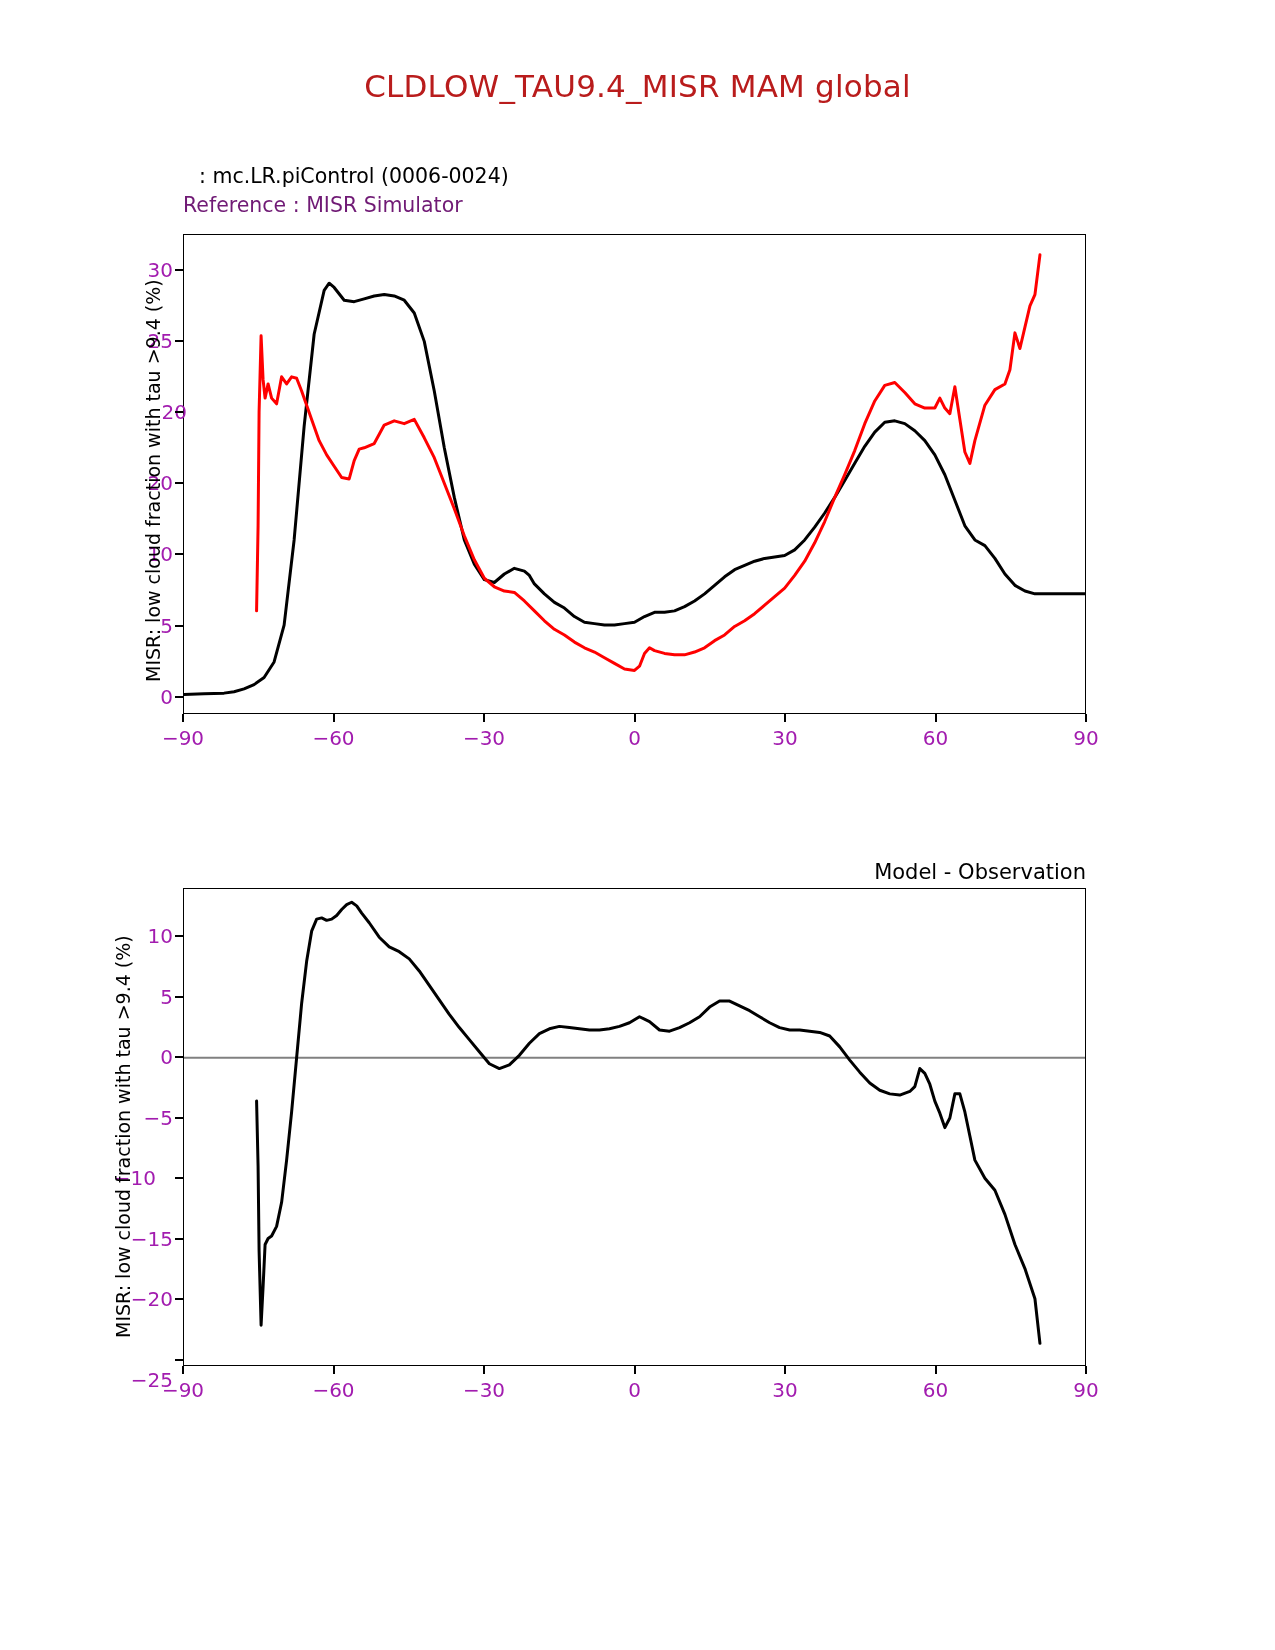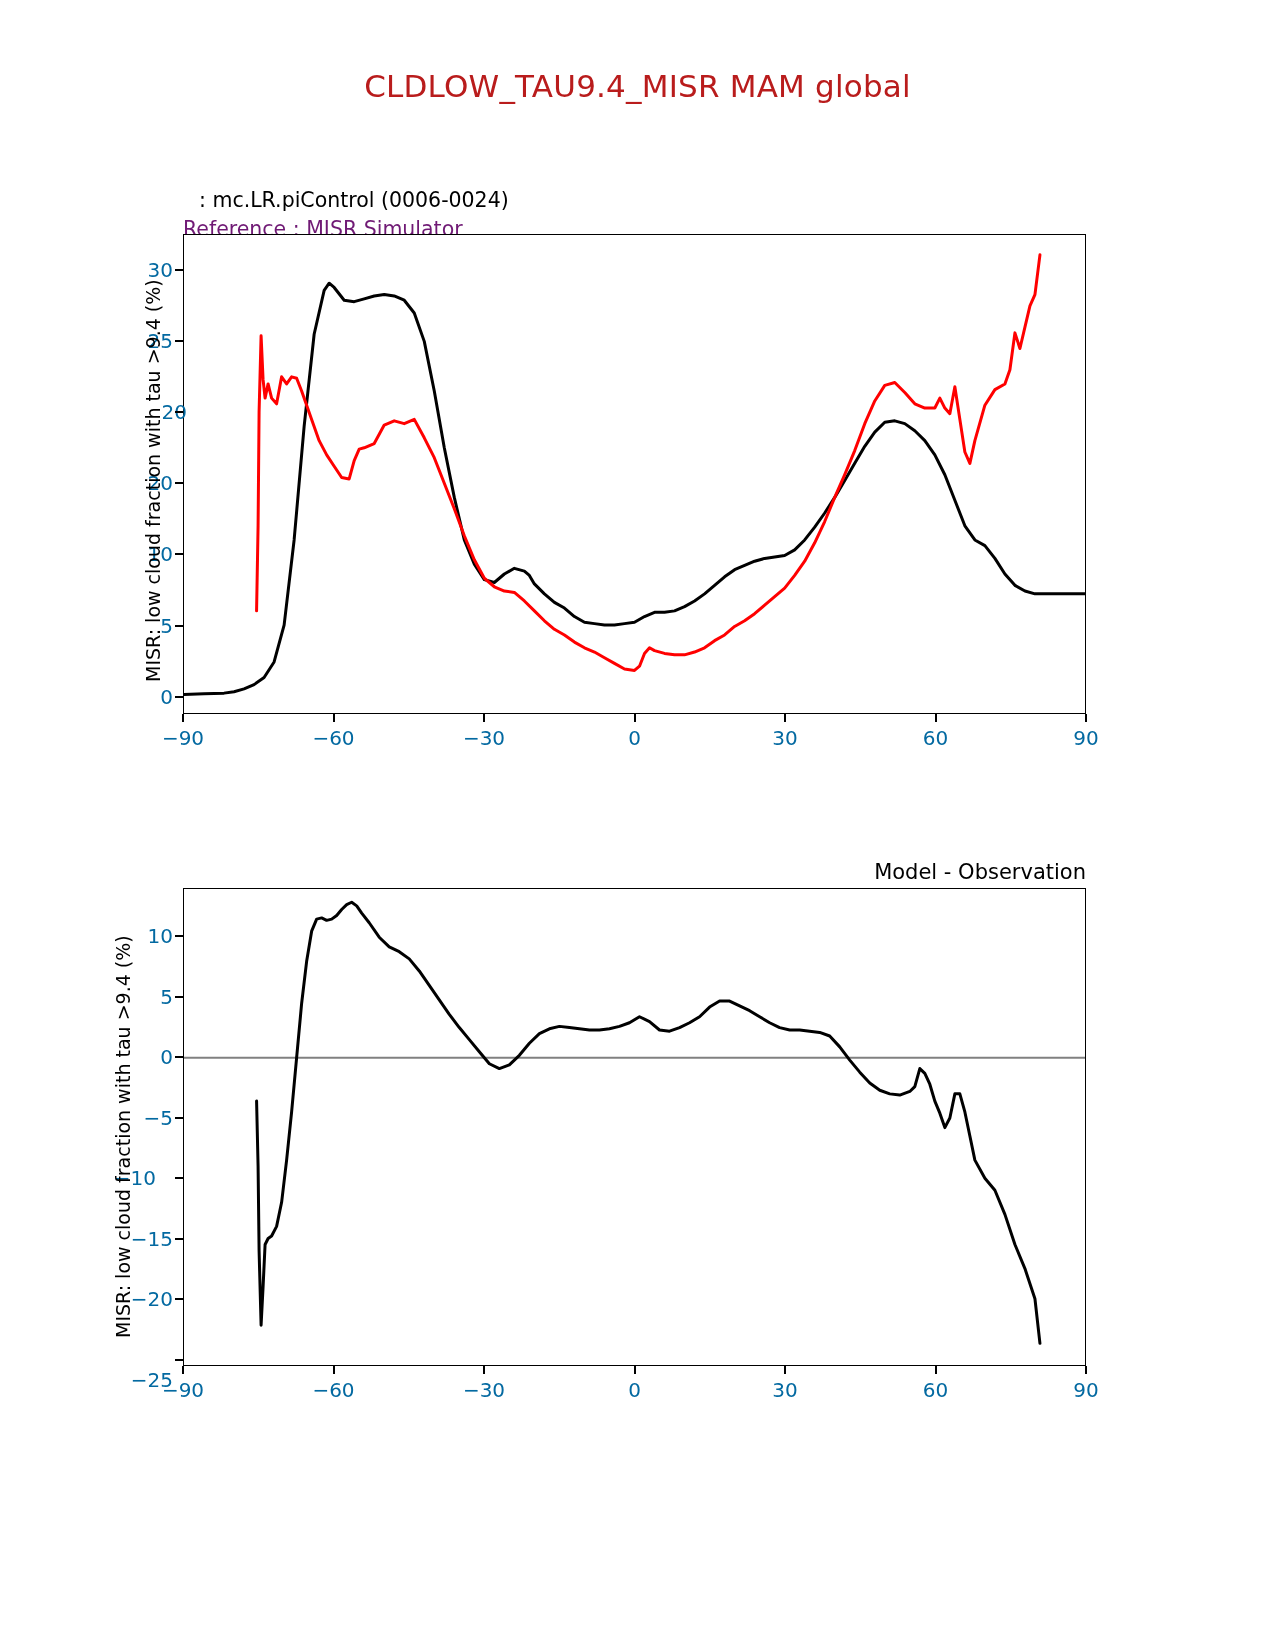--- a/index.html
+++ b/index.html
@@ -30,21 +30,21 @@
     letter-spacing: 0.2px;
     color: #b91c1c;
   }
   .legend {
     position: absolute;
     left: 183px;
     top: 162px;
     font-size: 20.5px;
     line-height: 29px;
   }
-  .legend .line1 { color: #000000; padding-left: 16px; margin-top: 24px;}
+  .legend .line1 { color: #000000; padding-left: 16px;}
   .legend .line2 { color: #701a75; }
 
   
   .plot {
     position: absolute;
     box-sizing: border-box;
     border: 1.6px solid #000;
     background: #fff;
   }
   
@@ -62,21 +62,21 @@
     height: 478px;
   }
   .plot svg {
     display: block;
     width: 100%;
     height: 100%;
   }
   .tick-label {
     position: absolute;
     font-size: 20px;
-    color: #0369a1;
+    color: #a21caf;
     white-space: nowrap;
   }
   .xtick {
     transform: translateX(-50%);
   }
   .ytick {
     transform: translateY(-50%);
     text-align: right;
   }
   .axis-title {

